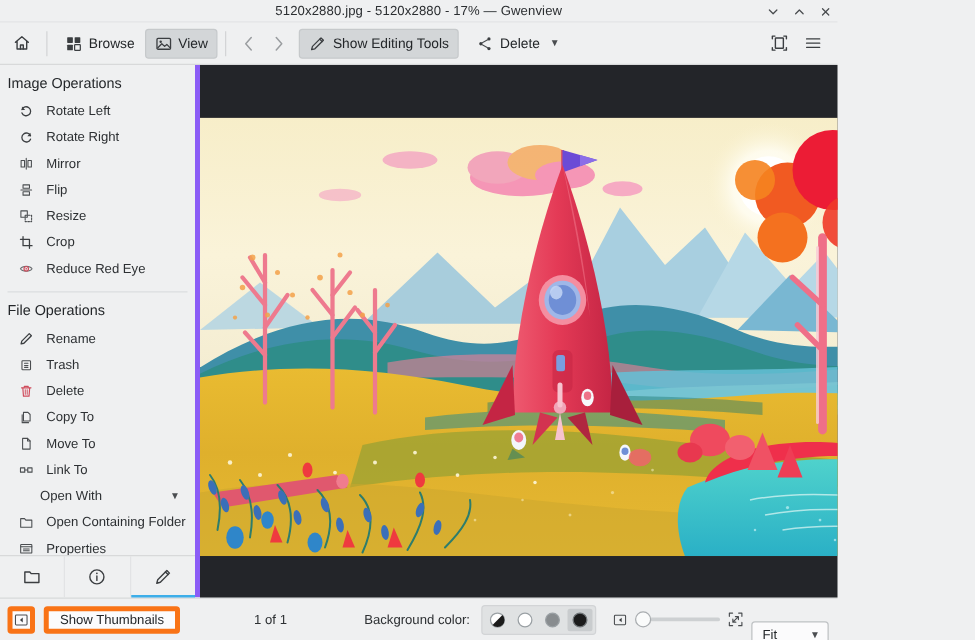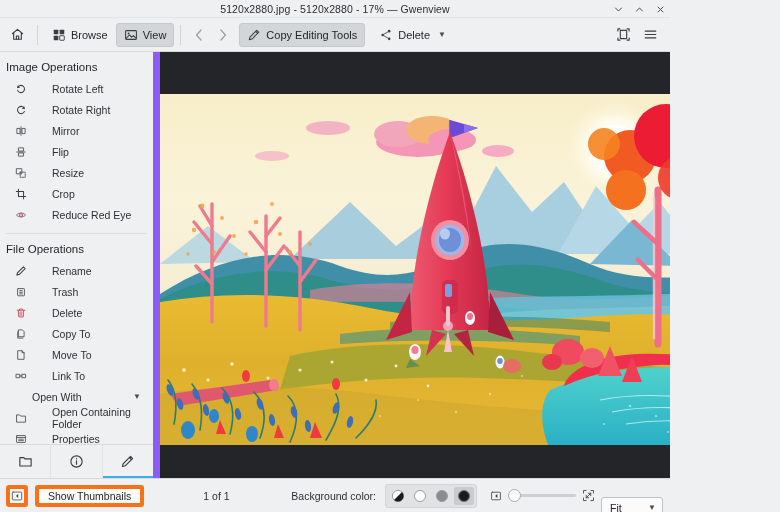--- a/index.html
+++ b/index.html
@@ -59,30 +59,30 @@
   .stroke { fill: none; stroke: #3b3e41; stroke-width: 1.2; stroke-linecap: round; stroke-linejoin: round; }
   .stroke-thin { fill: none; stroke: #4a4d50; stroke-width: 1; stroke-linecap: round; stroke-linejoin: round; }
 
   
   .body { flex: 1; display: flex; min-height: 0; }
 
   
   .sidebar {
     width: 160px; flex: 0 0 160px;
     background: #eff0f1;
-    border-right: 7px solid #8b5cf6;
+    border-right: 4px solid #8b5cf6;
     display: flex; flex-direction: column;
     min-height: 0;
   }
   .side-scroll { flex: 1; overflow: hidden; padding-top: 6px; }
   .side-header {
     font-size: 11.5px; color: #232629; padding: 3px 0 5px 6px;
   }
   .side-item {
-    display: flex; align-items: center; gap: 25px;
+    display: flex; align-items: center; gap: 10px;
     padding: 2px 6px 2px 14px;
     font-size: 10.5px; color: #2d3033; height: 21px; cursor: default;
   }
   .side-item .ic { width: 13px; height: 13px; display: flex; align-items: center; justify-content: center; flex: 0 0 13px; }
   .side-item.danger .lbl { color: #2d3033; }
   .side-sep { height: 1px; background: #dcdddf; margin: 8px 6px 6px 6px; }
   .side-item.openwith { padding-left: 32px; justify-content: space-between; }
   .side-item.openwith .chev { font-size: 8px; color: #4a4d50; margin-right: 6px; }
 
   
@@ -222,21 +222,21 @@
       </span>
     </div>
 
     <div class="tb-btn pressed" style="margin-left:4px;">
       <span>
         <svg class="i" width="14" height="14" viewBox="0 0 16 16">
           <path class="stroke" d="M11.2 2.6 L13.4 4.8 L5.6 12.6 L2.6 13.4 L3.4 10.4 Z"></path>
           <path class="stroke" d="M10 3.8 L12.2 6"></path>
         </svg>
       </span>
-      <span>Copy Editing Tools</span>
+      <span>Show Editing Tools</span>
     </div>
 
     <div class="tb-btn" style="margin-left:6px;">
       <span>
         <svg class="i" width="14" height="14" viewBox="0 0 16 16">
           <circle cx="11.6" cy="3.6" r="1.5" fill="#3b3e41"></circle>
           <circle cx="11.6" cy="12.4" r="1.5" fill="#3b3e41"></circle>
           <circle cx="4.2" cy="8" r="1.5" fill="#3b3e41"></circle>
           <path class="stroke-thin" d="M5.5 7.1 L10.4 4.4 M5.5 8.9 L10.4 11.6"></path>
         </svg>

